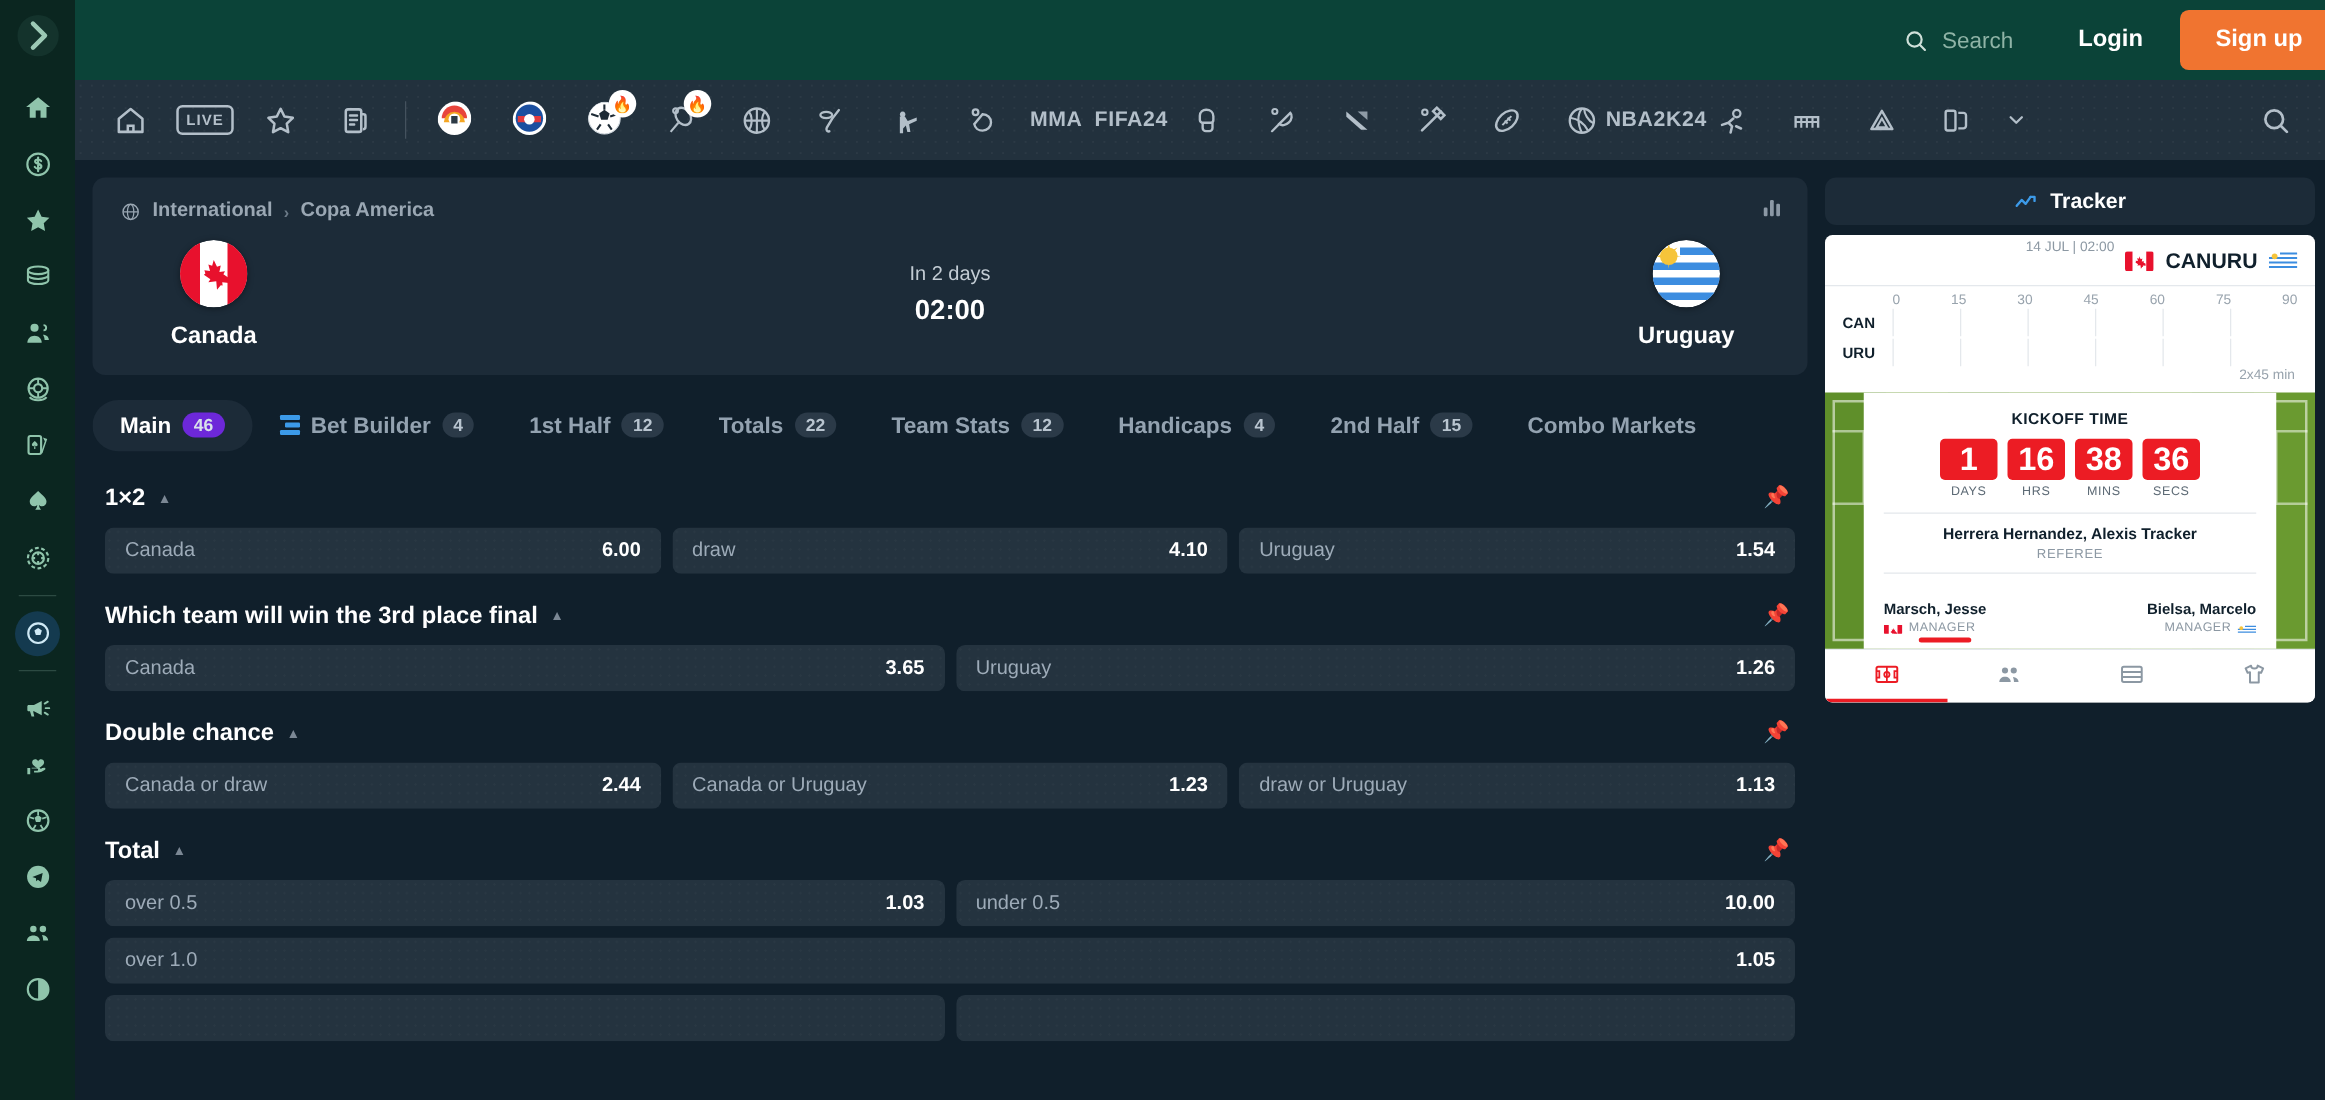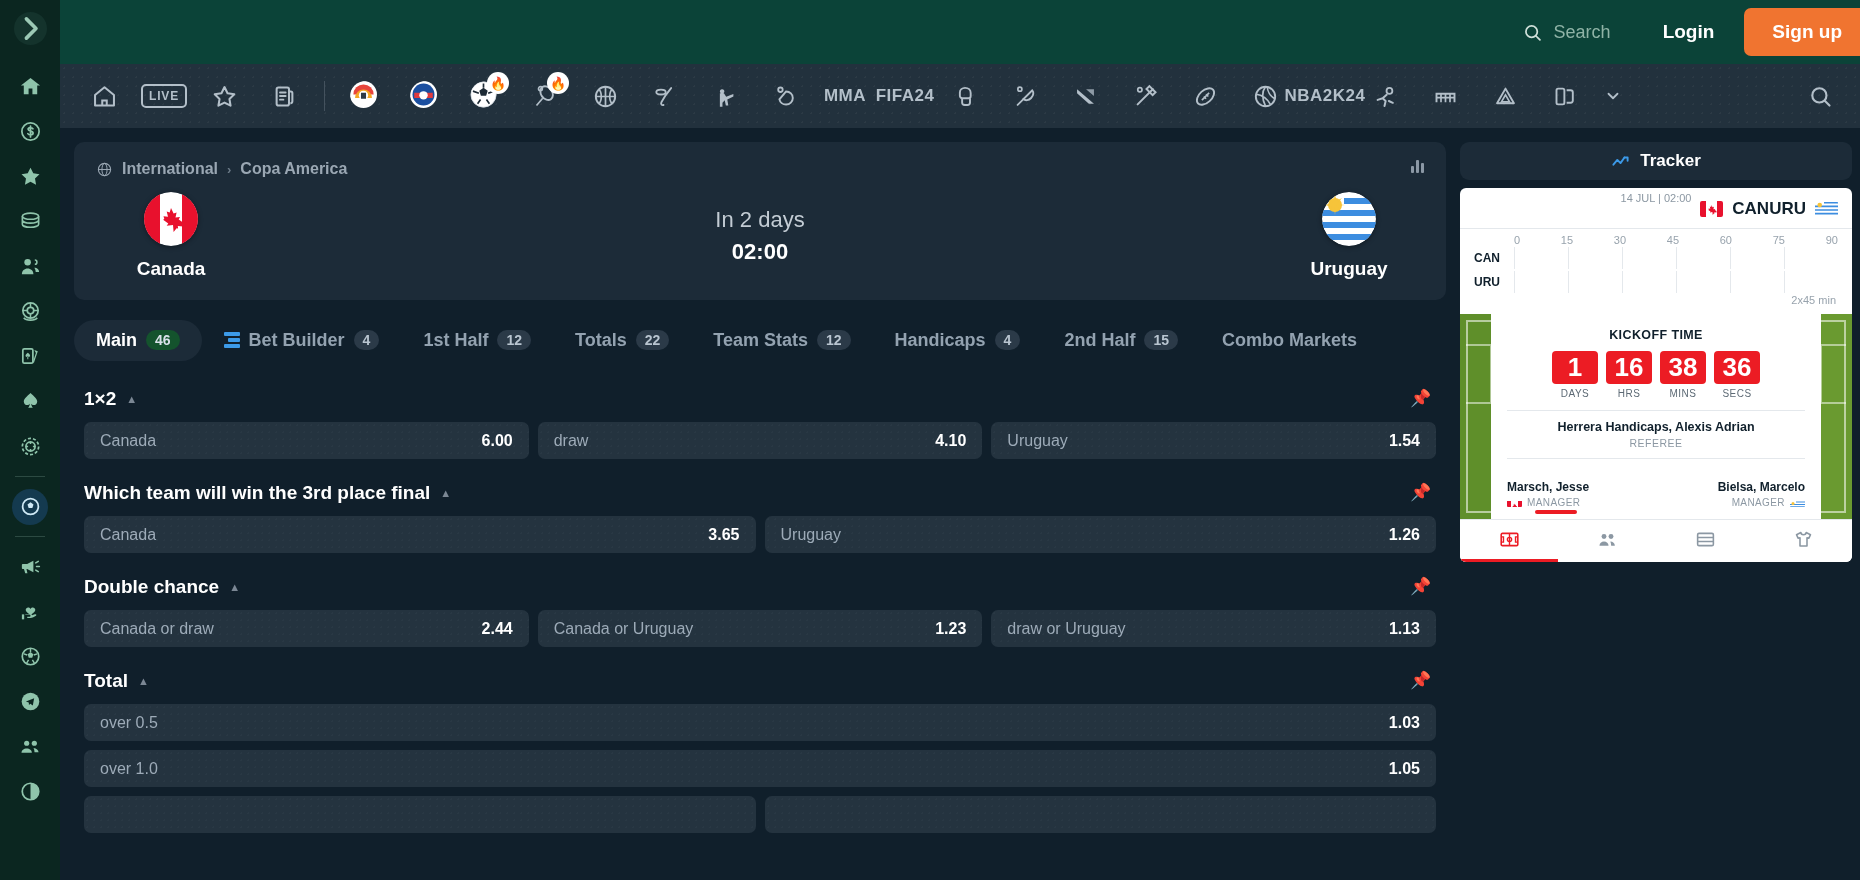--- a/index.html
+++ b/index.html
@@ -134,39 +134,39 @@
     display: flex; align-items: center; justify-content: space-between;
     margin-top: 14px;
   }
   .team { display: flex; flex-direction: column; align-items: center; width: 150px; }
   .team .flag {
     width: 54px; height: 54px; border-radius: 50%; overflow: hidden;
     box-shadow: 0 1px 5px rgba(0,0,0,.4);
   }
   .team .tname { color: #fff; font-size: 19px; font-weight: bold; margin-top: 12px; }
   .match-mid { text-align: center; color: #fff; }
-  .match-mid .when { font-size: 22px; color: #c3ccd4; }
+  .match-mid .when { font-size: 16px; color: #c3ccd4; }
   .match-mid .time { font-size: 22px; font-weight: bold; margin-top: 6px; color: #fff; }
 
   
   .tabs {
     display: flex; align-items: center; gap: 0;
     margin-top: 16px; overflow: hidden; height: 48px; flex: 0 0 48px;
   }
   .tab {
     display: flex; align-items: center; gap: 9px;
     padding: 10px 22px; border-radius: 24px; cursor: pointer;
     color: #93a2b0; font-size: 18px; font-weight: bold; white-space: nowrap;
   }
   .tab.active { background: #1c2b38; color: #fff; }
   .tab .cnt {
     background: #2b3a48; color: #b9c5d0; font-size: 14px; font-weight: bold;
     border-radius: 11px; padding: 2px 9px;
   }
-  .tab.active .cnt { background: #14532d; color: #d9e2ea; }
+  .tab.active .cnt { background: #6d28d9; color: #d9e2ea; }
   .bb-icon { display: flex; flex-direction: column; gap: 2px; }
   .bb-icon i { display: block; height: 4px; background: #3c9ae8; border-radius: 1px; }
 
   
   .markets { margin-top: 10px; overflow: hidden; flex: 1; }
   .market-head {
     display: flex; align-items: center; gap: 10px;
     padding: 14px 10px 12px 10px; position: relative;
   }
   .market-head .mtitle { color: #fff; font-size: 19px; font-weight: bold; }
@@ -734,20 +734,24 @@
 
           <div class="market-head">
             <span class="mtitle">Total</span>
             <span class="caret">▲</span>
             <span class="pin">📌</span>
           </div>
           <div class="odds-row">
             <div class="odd">
               <span class="lbl">over 0.5</span>
               <span class="val">1.03</span>
+            </div>
+            <div class="odd">
+              <span class="lbl">under 0.5</span>
+              <span class="val">10.00</span>
             </div>
           </div>
           <div class="odds-row">
             <div class="odd">
               <span class="lbl">over 1.0</span>
               <span class="val">1.05</span>
             </div>
           </div>
           <div class="odds-row">
             <div class="odd"></div>
@@ -844,21 +848,21 @@
                 <div class="ko-unit">
                   <span class="ko-num">38</span>
                   <span class="ko-lbl">MINS</span>
                 </div>
                 <div class="ko-unit">
                   <span class="ko-num">36</span>
                   <span class="ko-lbl">SECS</span>
                 </div>
               </div>
               <div class="ko-ref">
-                <div class="rn">Herrera Handicaps, Alexis Adrian</div>
+                <div class="rn">Herrera Hernandez, Alexis Tracker</div>
                 <div class="rl">REFEREE</div>
               </div>
               <div class="ko-mgrs">
                 <div class="mgr">
                   <div class="mn">Marsch, Jesse</div>
                   <div class="mrow">
                     <span class="fl">
                       <svg viewBox="0 0 15 10">
                           <rect width="15" height="10" fill="#fff"></rect>
                           <path d="M0 0h4v10H0zM11 0h4v10h-4z" fill="#e8112d"></path>

